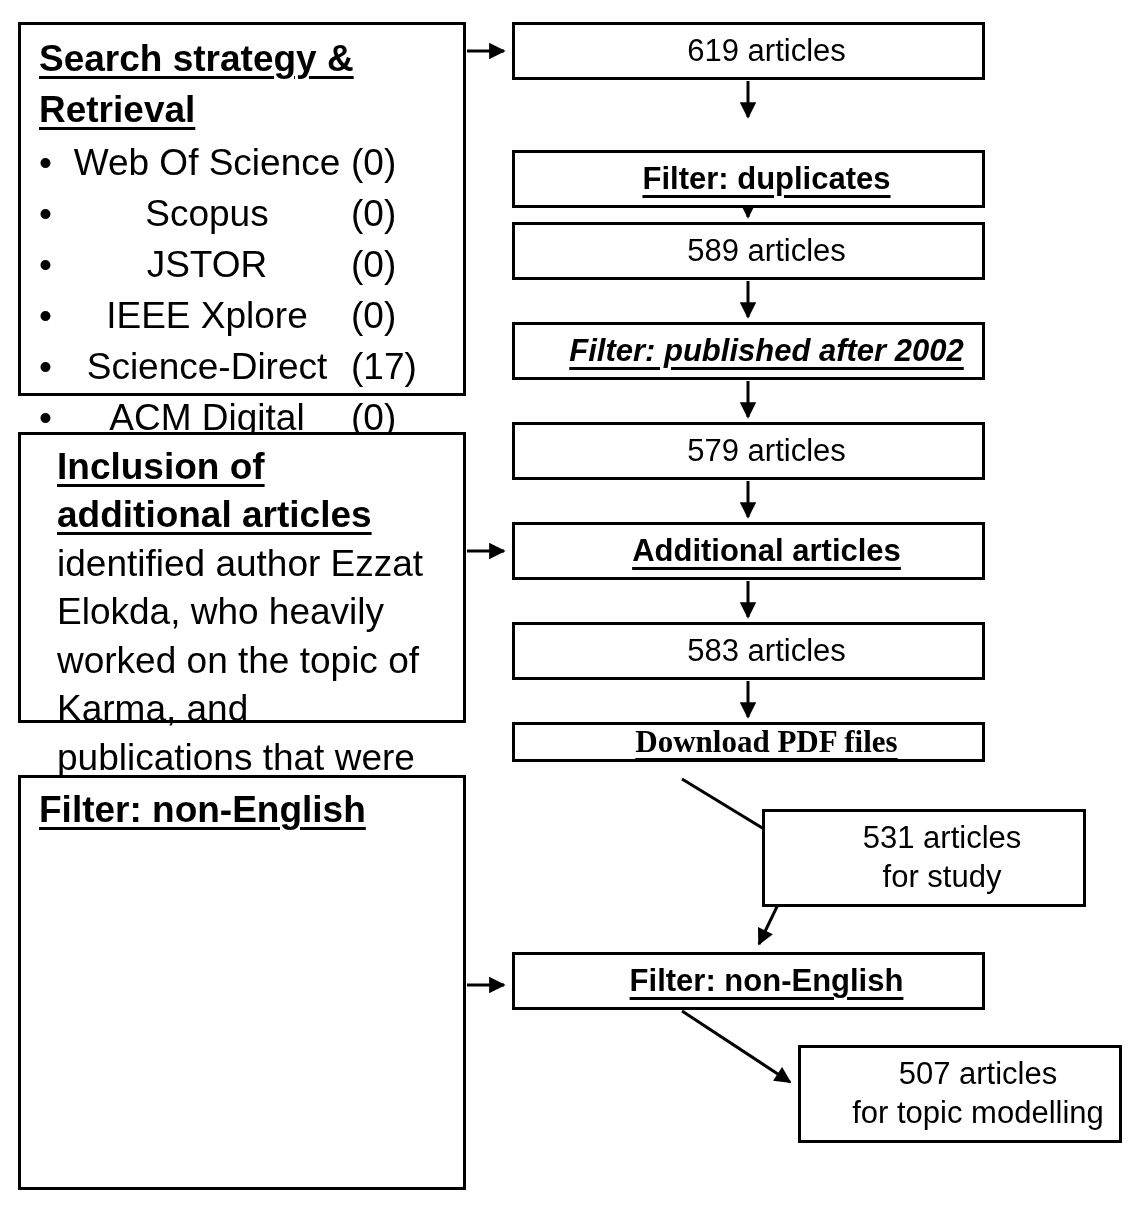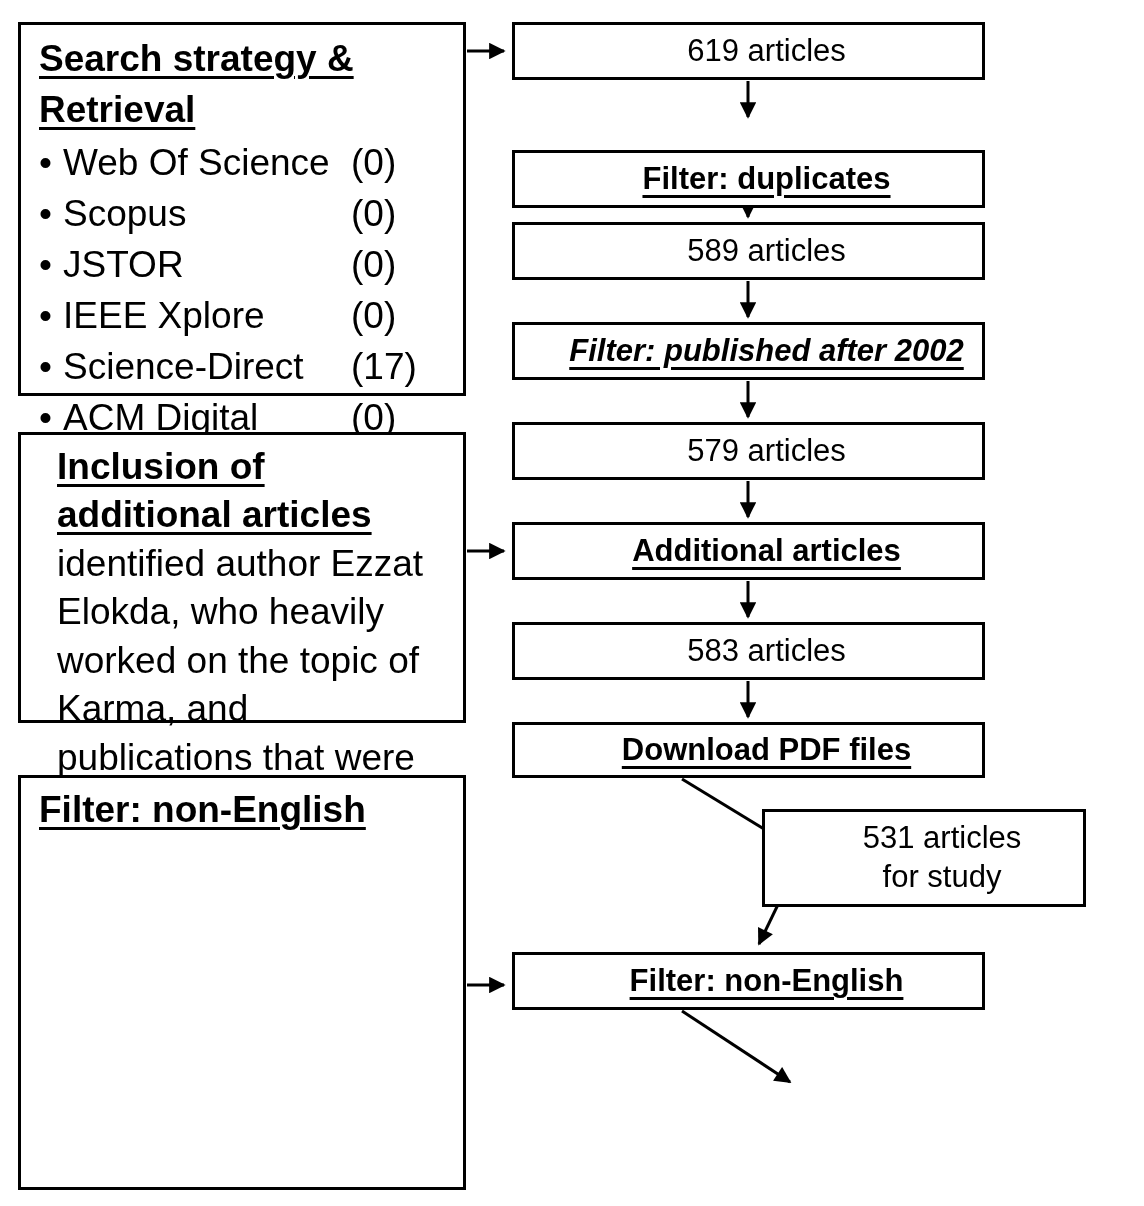--- a/index.html
+++ b/index.html
@@ -32,21 +32,21 @@
     text-underline-offset: 5px;
   }
   .lpanel .pbody { white-space: normal; }
   #panel-search    { top: 22px;  height: 374px; line-height: 1.38; }
   #panel-inclusion { top: 432px; height: 291px; padding-left: 36px; }
   #panel-nonenglish{ top: 775px; height: 415px; }
 
   .src-list { margin-top: 2px; }
   .src-row { display: flex; align-items: baseline; }
   .src-bullet { width: 24px; flex: 0 0 24px; }
-  .src-label { flex: 0 0 288px; }
+  .src-label { flex: 0 0 288px; text-align: center; }
   .src-count { flex: 1 1 auto; }
 
   
   .fbox {
     position: absolute;
     border: 3px solid #000;
     background: #fff;
     box-sizing: border-box;
     display: flex;
     align-items: center;
@@ -64,21 +64,21 @@
     text-decoration-thickness: 3px;
     text-underline-offset: 6px;
   }
   #f-619   { top: 22px; }
   #f-dup   { top: 122px; margin-top: 28px; }
   #f-589   { top: 222px; }
   #f-2002  { top: 322px; font-style: italic; }
   #f-579   { top: 422px; text-align: right; }
   #f-add   { top: 522px; }
   #f-583   { top: 622px; }
-  #f-pdf   { top: 722px; height: 56px; }
+  #f-pdf   { top: 722px; height: 40px; font-family: Liberation Serif, serif; }
   #f-531   { left: 762px; top: 809px;  width: 324px; height: 98px; }
   #f-nonen { top: 952px; }
   #f-507   { left: 798px; top: 1045px; width: 324px; height: 98px; }
 
   
   #arrows {
     position: absolute;
     left: 0; top: 0;
     width: 1144px; height: 1206px;
     pointer-events: none;
@@ -168,14 +168,16 @@
   <div class="fbox fcol action" id="f-dup">Filter: duplicates</div>
   <div class="fbox fcol" id="f-589">589 articles</div>
   <div class="fbox fcol action" id="f-2002">Filter: published after 2002</div>
   <div class="fbox fcol" id="f-579">579 articles</div>
   <div class="fbox fcol action" id="f-add">Additional articles</div>
   <div class="fbox fcol" id="f-583">583 articles</div>
   <div class="fbox fcol action" id="f-pdf">Download PDF files</div>
   <div class="fbox" id="f-531">531 articles
 for study</div>
   <div class="fbox fcol action" id="f-nonen">Filter: non-English</div>
+  <div class="fbox" id="f-507">507 articles
+for topic modelling</div>
 
 </div>
 
 </body></html>

